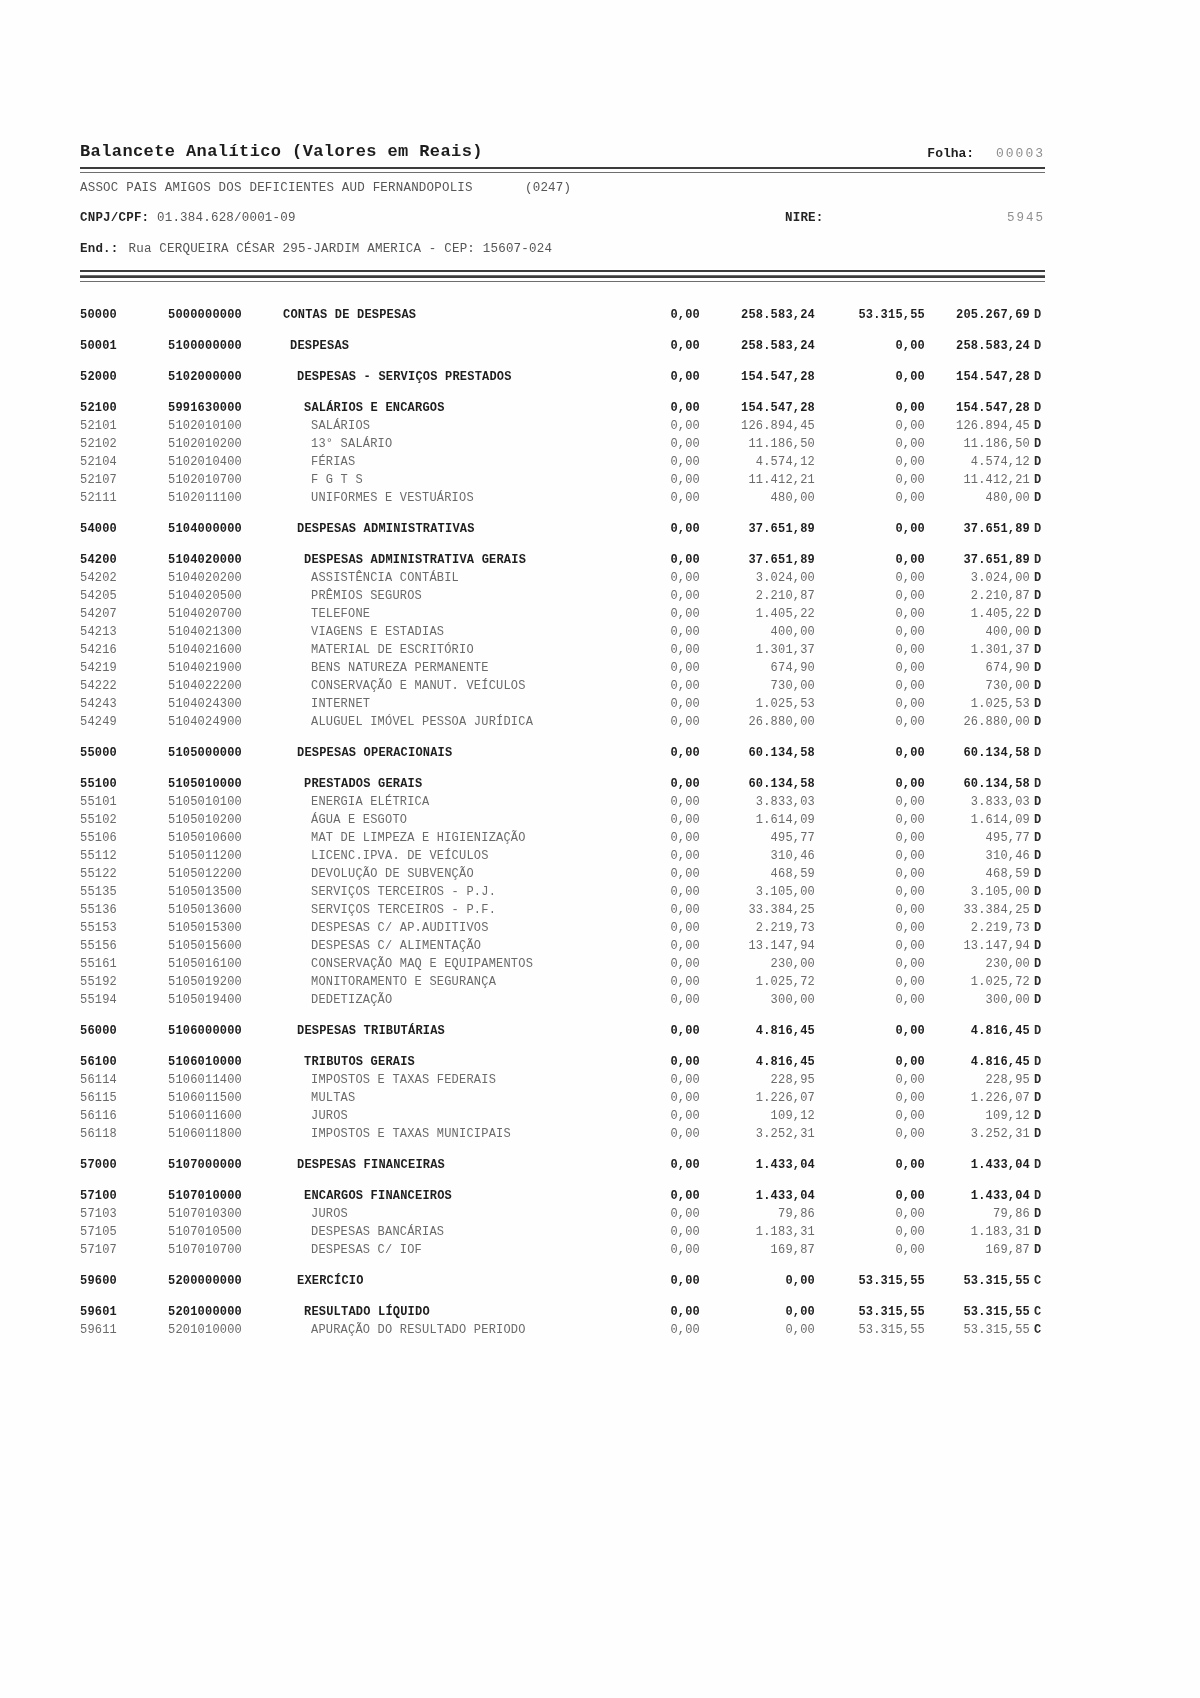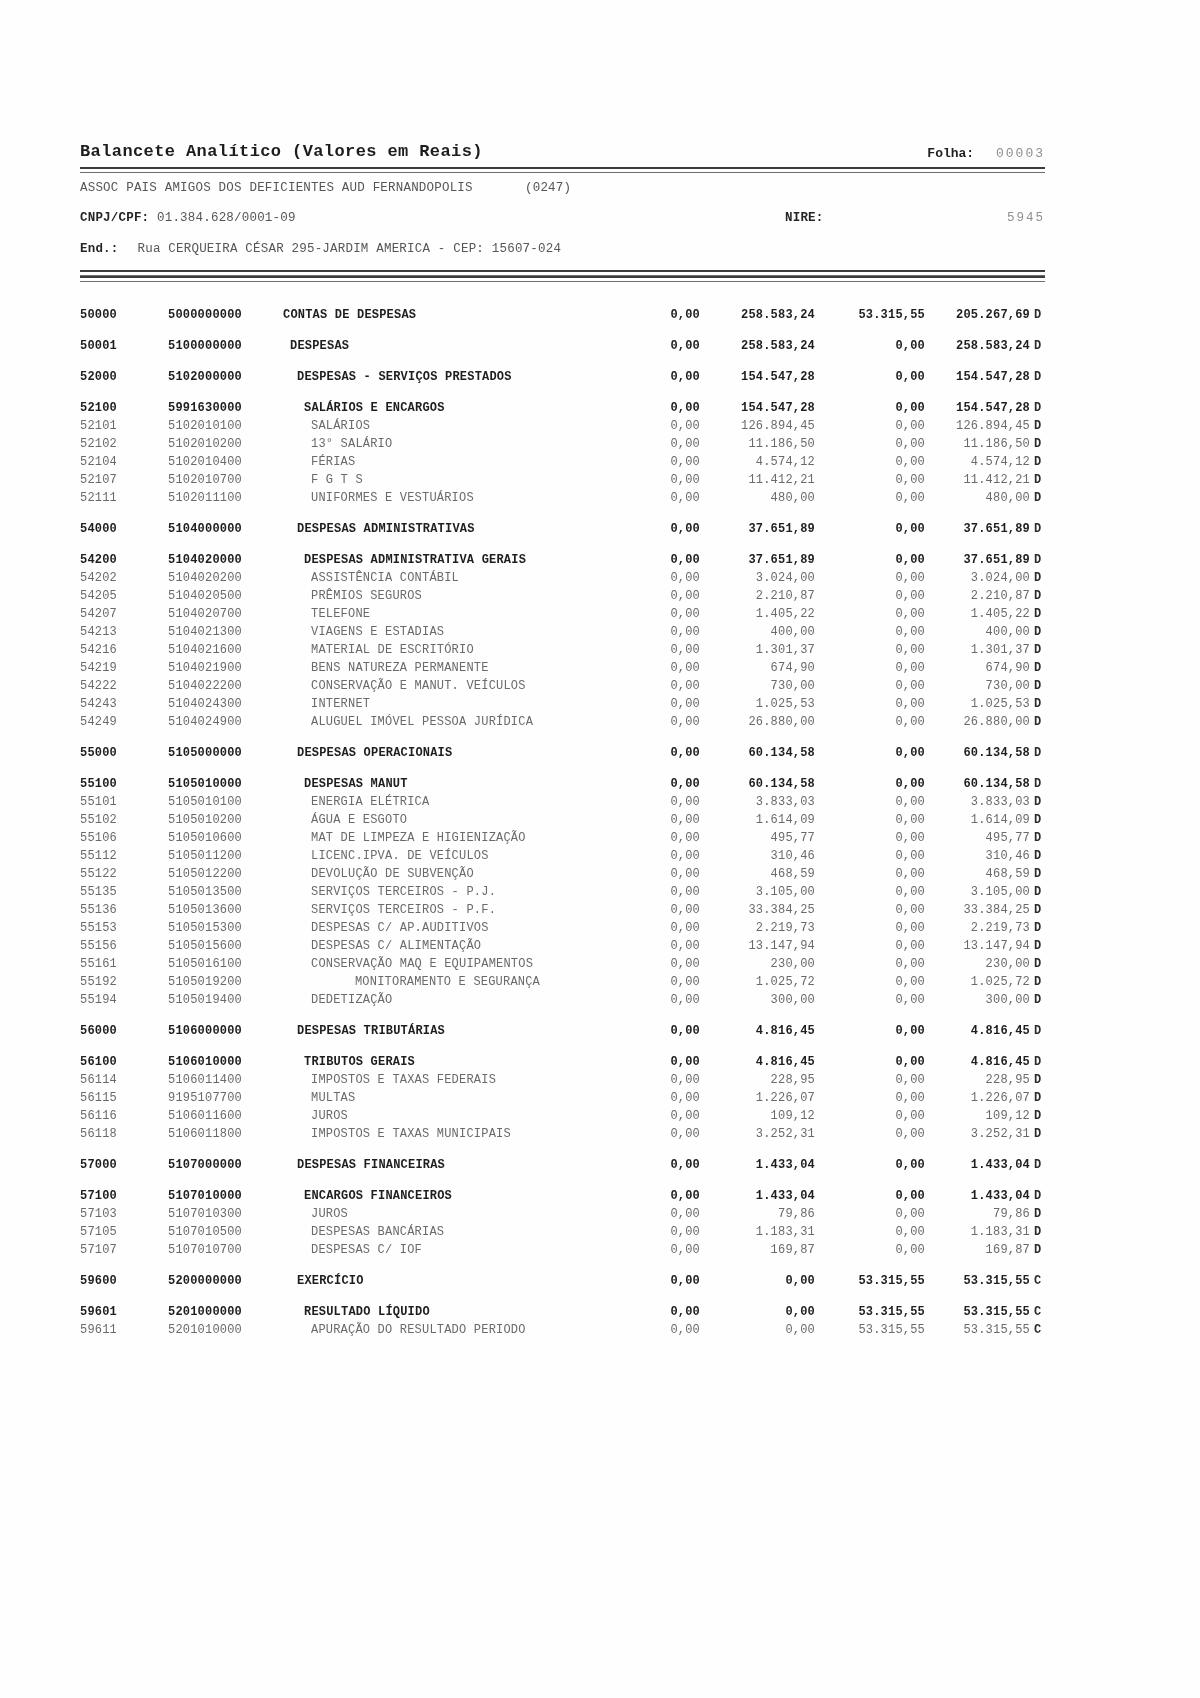--- a/index.html
+++ b/index.html
@@ -27,21 +27,21 @@
   .info .val{color:#565656;}
   .line{display:flex;align-items:center;}
   .line-company{margin-top:8px;}
   .company-name{display:inline-block;width:445px;color:#3f3f3f;}
   .company-code{color:#565656;}
   .line-cnpj{margin-top:16px;}
   .cnpj-left{flex:1;}
   .pair-right{display:flex;justify-content:space-between;width:260px;}
   .pair-right .val{color:#8f8f8f;letter-spacing:2px;}
   .line-end{margin-top:17px;}
-  .line-end .val{margin-left:19px;}
+  .line-end .val{margin-left:10px;}
   .line-mun{margin-top:17px;}
   .mun-left{width:310px;}
   .mun-left .val{margin-left:8px;}
   .uf{flex:1;}
   .uf .val{margin-left:18px;}
   .right-pair2{display:flex;justify-content:space-between;width:235px;}
   .right-pair3{display:flex;justify-content:space-between;width:247px;}
   .line-per{margin-top:17px;}
   .per-left{flex:1;}
   .per-left .val{margin-left:8px;}
@@ -399,21 +399,21 @@
     <span class="c-sf">
       <span class="sf-num">60.134,58</span>
       <span class="sf-suffix">D</span>
     </span>
   </div>
       </div>
       <div class="group">
         <div class="row bold">
     <span class="c-acesso">55100</span>
     <span class="c-cls">5105010000</span>
-    <span class="c-nome" style="padding-left: 21px;">DESPESAS MANUT</span>
+    <span class="c-nome" style="padding-left: 21px;">PRESTADOS GERAIS</span>
     <span class="c-cc"></span>
     <span class="c-si num">0,00</span>
     <span class="c-md num">60.134,58</span>
     <span class="c-mc num">0,00</span>
     <span class="c-sf">
       <span class="sf-num">60.134,58</span>
       <span class="sf-suffix">D</span>
     </span>
   </div>
         <div class="row">
@@ -542,21 +542,21 @@
     <span class="c-md num">230,00</span>
     <span class="c-mc num">0,00</span>
     <span class="c-sf">
       <span class="sf-num">230,00</span>
       <span class="sf-suffix">D</span>
     </span>
   </div>
         <div class="row">
     <span class="c-acesso">55192</span>
     <span class="c-cls">5105019200</span>
-    <span class="c-nome" style="padding-left: 28px; text-align: right;">MONITORAMENTO E SEGURANÇA</span>
+    <span class="c-nome" style="padding-left: 28px;">MONITORAMENTO E SEGURANÇA</span>
     <span class="c-cc"></span>
     <span class="c-si num">0,00</span>
     <span class="c-md num">1.025,72</span>
     <span class="c-mc num">0,00</span>
     <span class="c-sf">
       <span class="sf-num">1.025,72</span>
       <span class="sf-suffix">D</span>
     </span>
   </div>
         <div class="row">
@@ -610,21 +610,21 @@
     <span class="c-si num">0,00</span>
     <span class="c-md num">228,95</span>
     <span class="c-mc num">0,00</span>
     <span class="c-sf">
       <span class="sf-num">228,95</span>
       <span class="sf-suffix">D</span>
     </span>
   </div>
         <div class="row">
     <span class="c-acesso">56115</span>
-    <span class="c-cls">9195107700</span>
+    <span class="c-cls">5106011500</span>
     <span class="c-nome" style="padding-left: 28px;">MULTAS</span>
     <span class="c-cc"></span>
     <span class="c-si num">0,00</span>
     <span class="c-md num">1.226,07</span>
     <span class="c-mc num">0,00</span>
     <span class="c-sf">
       <span class="sf-num">1.226,07</span>
       <span class="sf-suffix">D</span>
     </span>
   </div>

